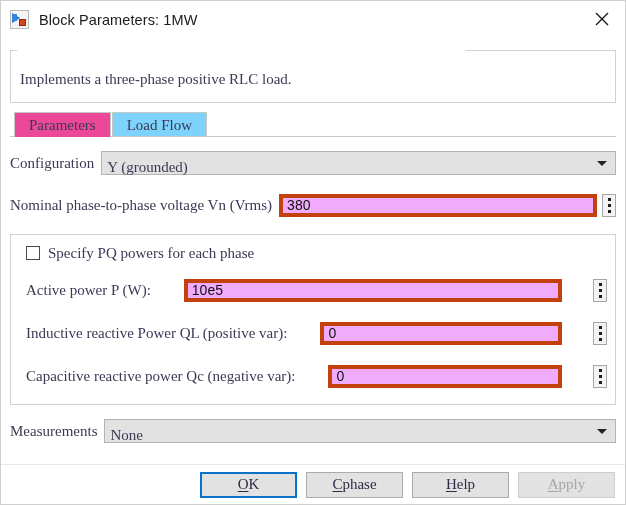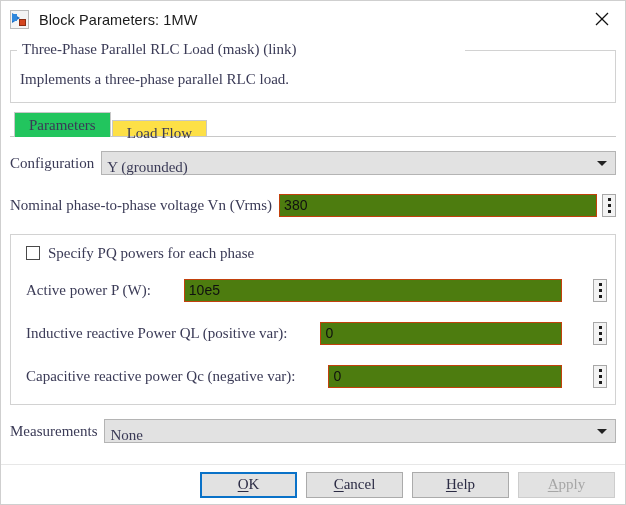--- a/index.html
+++ b/index.html
@@ -150,36 +150,36 @@
     margin-top: 10px;
     height: 24px;
     display: flex;
     align-items: flex-end;
     position: relative;
     border-bottom: 1px solid #c8c8c8;
     padding-left: 4px;
     box-sizing: border-box;
   }
   .tab {
-    height: 16px;
+    height: 24px;
     line-height: 24px;
     padding: 0 14px;
     font-family: "Liberation Serif", "DejaVu Serif", serif;
     font-size: 15px;
     color: #3a3a56;
     border: 1px solid #c8c8c8;
     border-bottom: none;
-    background: #fde047;
+    background: #7dd3fc;
     box-sizing: border-box;
     margin-right: 1px;
     cursor: default;
     white-space: nowrap;
   }
   .tab.active {
-    background: #22c55e;
+    background: #ec4899;
     position: relative;
     z-index: 2;
     margin-bottom: -1px;
     height: 25px;
     line-height: 24px;
     text-align: right;
   }
 
   
   .panel {
@@ -228,22 +228,22 @@
     width: 0;
     height: 0;
     border-left: 5px solid transparent;
     border-right: 5px solid transparent;
     border-top: 5px solid #222222;
   }
 
   .txt {
     flex: 1 1 auto;
     height: 23px;
-    background: #4d7c0f;
-    border: 1px solid #c2410c;
+    background: #f0abfc;
+    border: 4px solid #c2410c;
     box-sizing: border-box;
     display: flex;
     align-items: center;
     padding-left: 4px;
     min-width: 0;
     font-family: "Liberation Sans", "DejaVu Sans", sans-serif;
     font-size: 14px;
     color: #101010;
     overflow: hidden;
     white-space: nowrap;
@@ -359,22 +359,21 @@
       <svg width="14" height="14" viewBox="0 0 14 14" aria-hidden="true">
         <line x1="1" y1="1" x2="13" y2="13" stroke="#111111" stroke-width="1.2"></line>
         <line x1="13" y1="1" x2="1" y2="13" stroke="#111111" stroke-width="1.2"></line>
       </svg>
     </div>
   </div>
 
   <div class="content">
 
     <div class="desc-group">
-      <div class="desc-title">Three-Phase Parallel RLC Load (mask) (link)</div>
-      <div class="desc-body">Implements a three-phase parallel RLC load.</div>
+      <div class="desc-body">Implements a three-phase positive RLC load.</div>
     </div>
 
     <div class="tabstrip">
       <div class="tab active">Parameters</div>
       <div class="tab">Load Flow</div>
     </div>
 
     <div class="panel">
 
       <div class="row">
@@ -448,21 +447,21 @@
 
   <div class="buttonbar">
     <div class="btn focus">
       <span></span>
         <u>O</u>
         <span>K</span>
     </div>
     <div class="btn">
       <span></span>
         <u>C</u>
-        <span>ancel</span>
+        <span>phase</span>
     </div>
     <div class="btn">
       <span></span>
         <u>H</u>
         <span>elp</span>
     </div>
     <div class="btn disabled">
       <span></span>
         <u>A</u>
         <span>pply</span>

